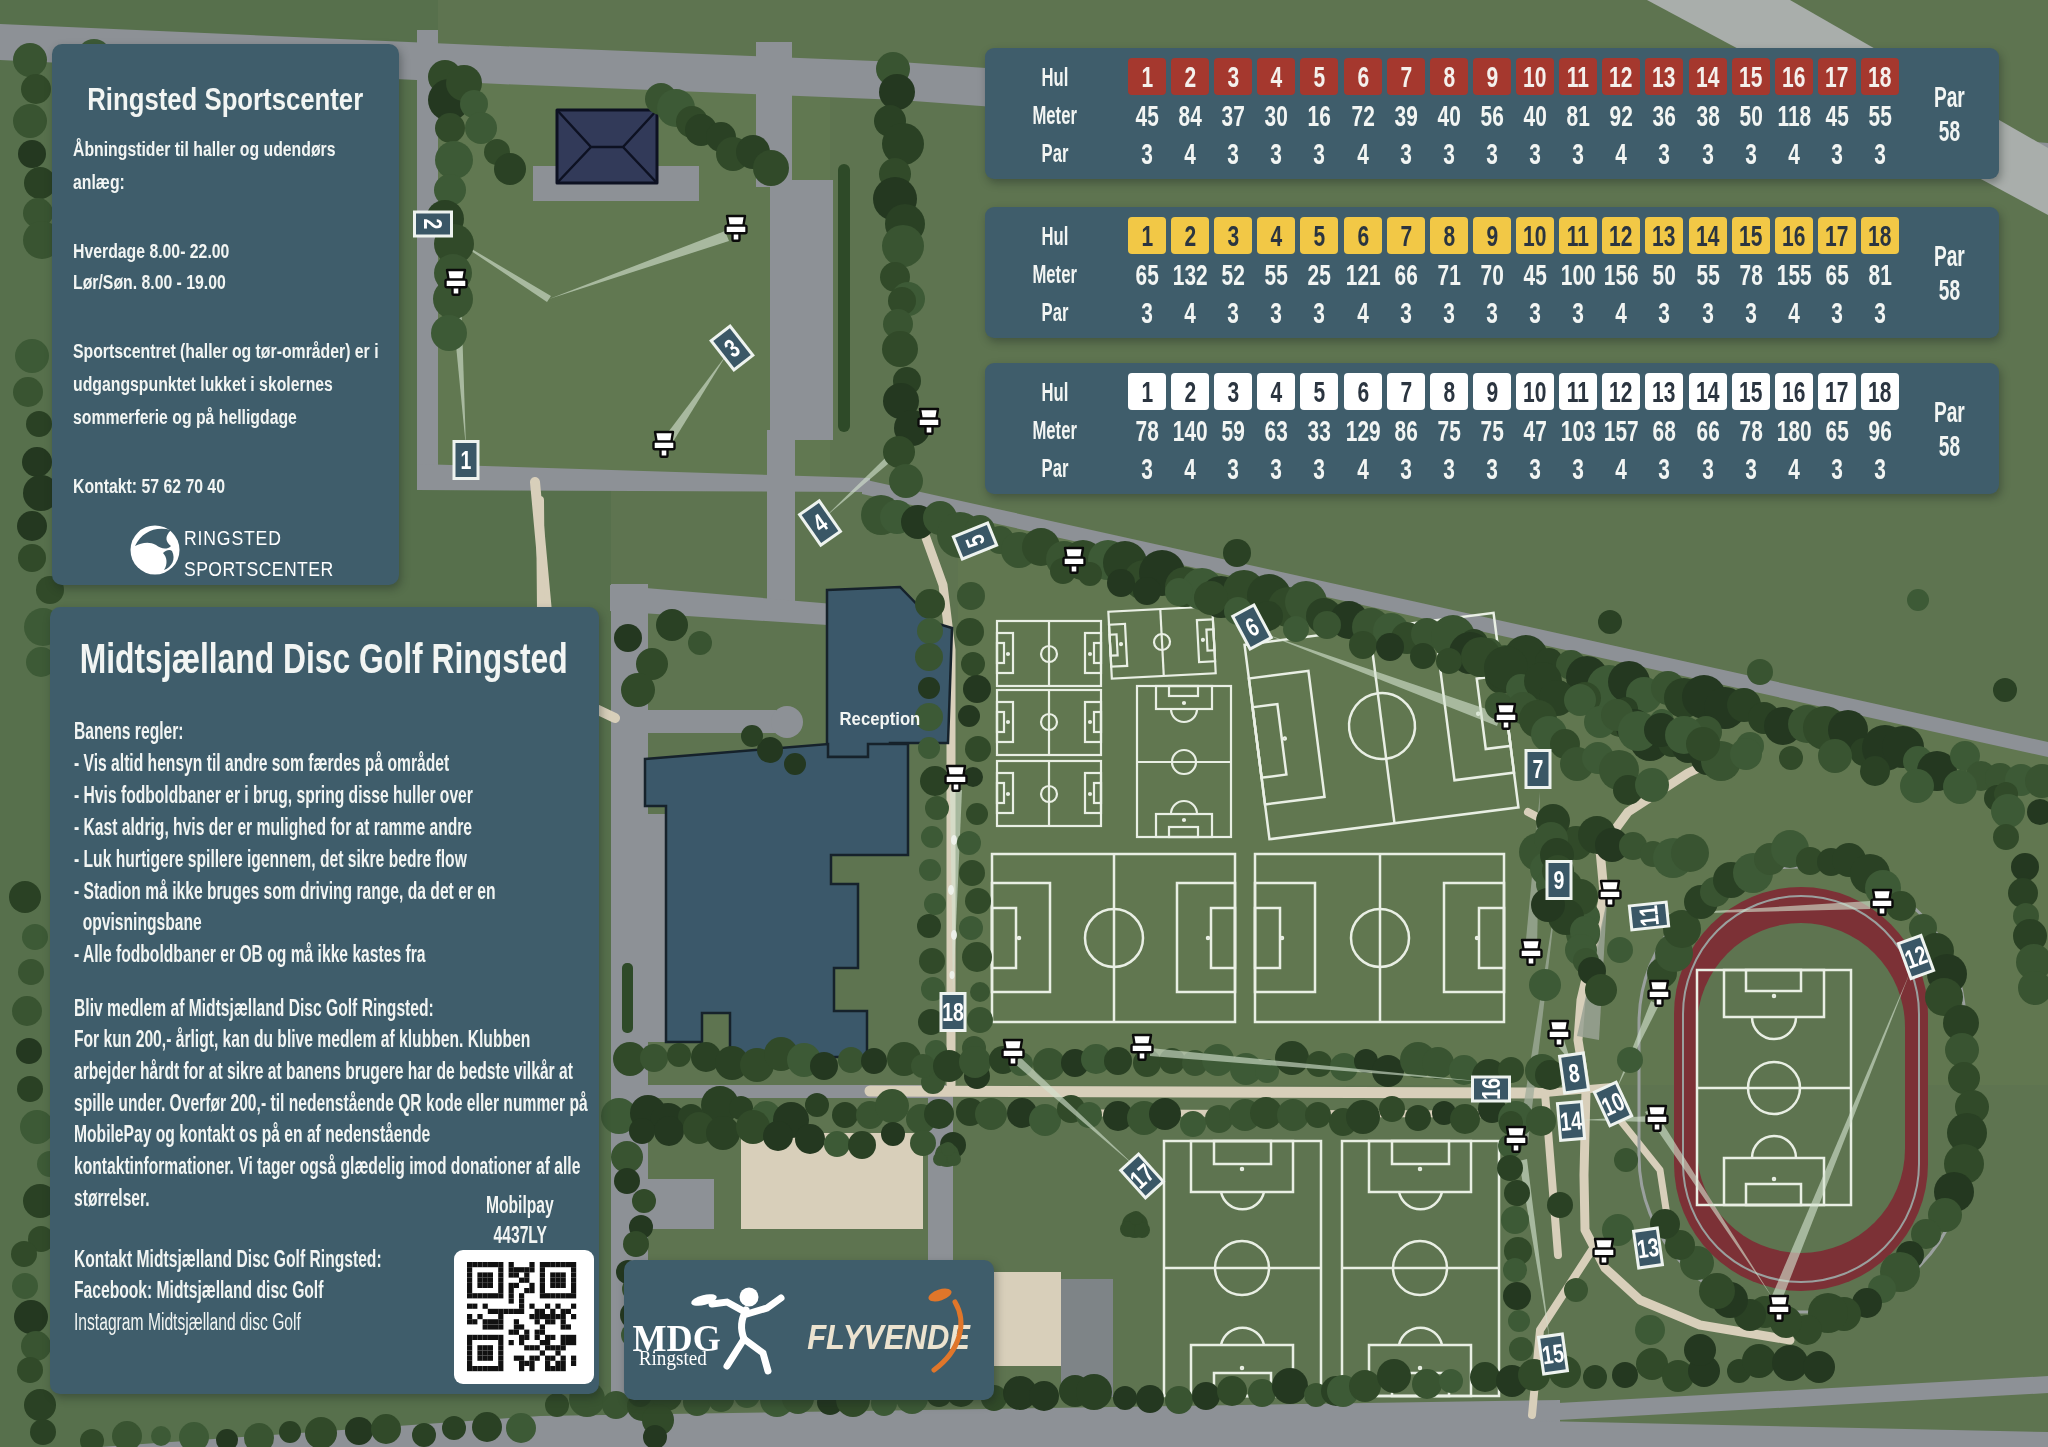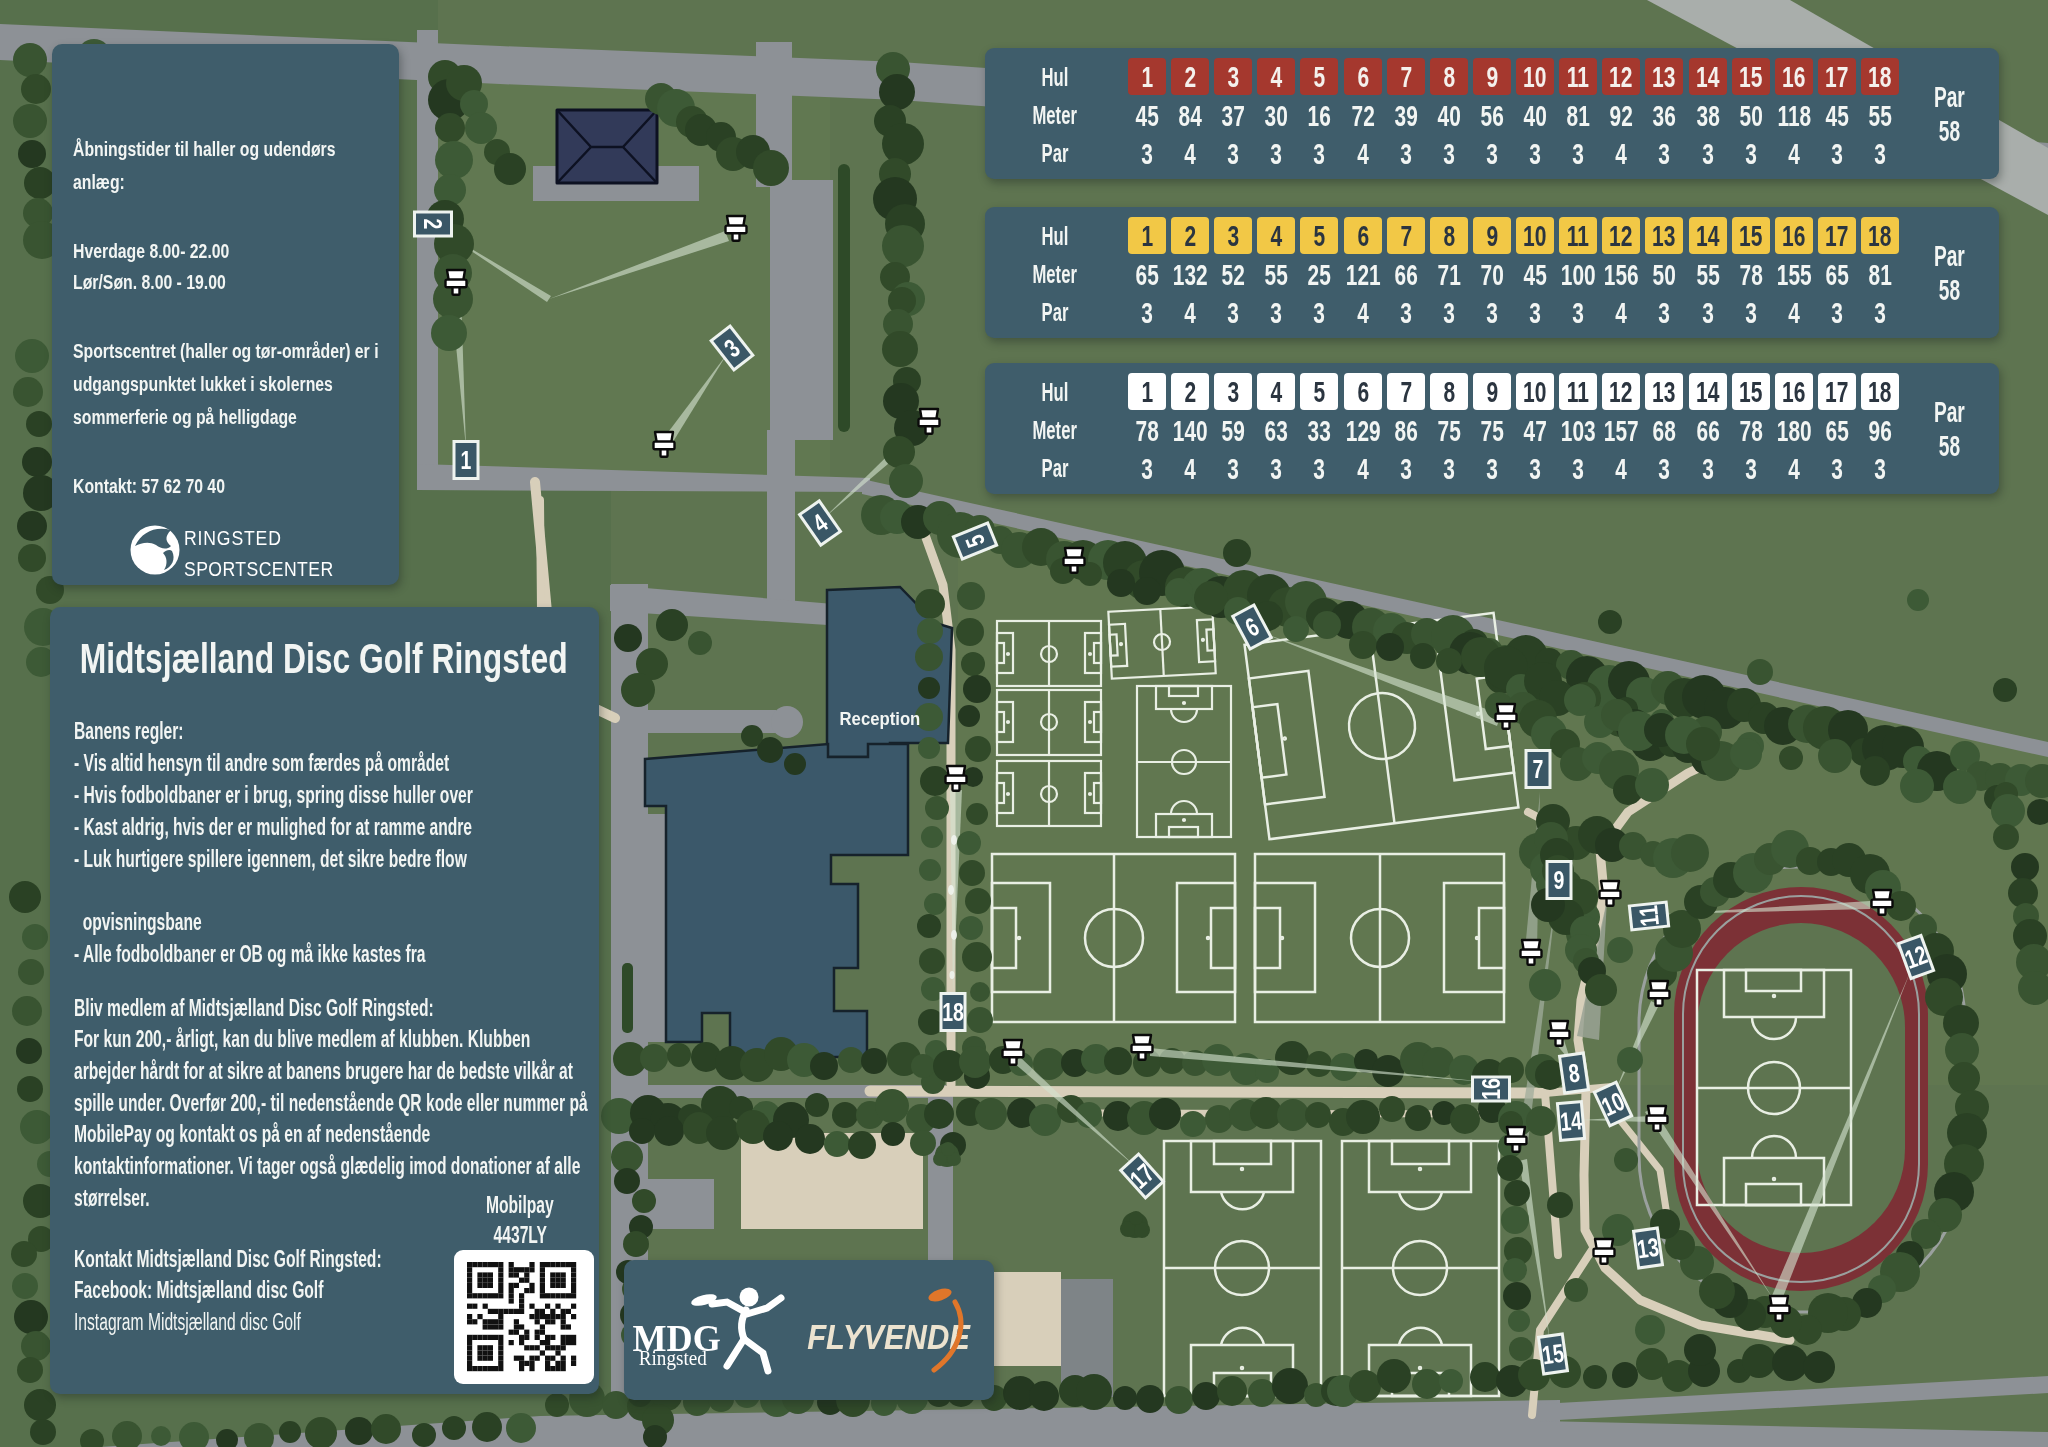--- a/index.html
+++ b/index.html
@@ -989,20 +989,21 @@
       </g>
 
 <g transform="translate(953 1012) rotate(0)">
         <rect x="-13.5" y="-20" width="27" height="40" fill="#eef3ef"></rect>
         <rect x="-10.5" y="-17" width="21" height="34" fill="#3a5766"></rect>
         <text x="0" y="9" text-anchor="middle" font-size="26" font-weight="bold" fill="#fff" font-family="Liberation Sans, sans-serif" transform="scale(0.75 1)">18</text>
       </g>
     </svg>
 
 <div style="position:absolute;left:52px;top:44px;width:347px;height:541px;background:#3f5d6b;border-radius:10px;box-shadow:2px 4px 8px rgba(20,30,30,0.35)"></div>
+<div class="t" style="left:52px;top:82px;width:347px;text-align:center;font-size:31px;font-weight:bold"><span style="display:inline-block;transform:scaleX(0.83);transform-origin:50% 0;white-space:nowrap">Ringsted Sportscenter</span></div>
 <div class="t" style="left:73px;top:138px;font-size:20px;font-weight:bold"><span style="display:inline-block;transform:scaleX(0.79);transform-origin:0 0;white-space:nowrap">Åbningstider til haller og udendørs</span></div>
 <div class="t" style="left:73px;top:171px;font-size:20px;font-weight:bold"><span style="display:inline-block;transform:scaleX(0.79);transform-origin:0 0;white-space:nowrap">anlæg:</span></div>
 <div class="t" style="left:73px;top:240px;font-size:20px;font-weight:bold"><span style="display:inline-block;transform:scaleX(0.79);transform-origin:0 0;white-space:nowrap">Hverdage 8.00- 22.00</span></div>
 <div class="t" style="left:73px;top:271px;font-size:20px;font-weight:bold"><span style="display:inline-block;transform:scaleX(0.79);transform-origin:0 0;white-space:nowrap">Lør/Søn. 8.00 - 19.00</span></div>
 <div class="t" style="left:73px;top:340px;font-size:20px;font-weight:bold"><span style="display:inline-block;transform:scaleX(0.79);transform-origin:0 0;white-space:nowrap">Sportscentret (haller og tør-områder) er i</span></div>
 <div class="t" style="left:73px;top:373px;font-size:20px;font-weight:bold"><span style="display:inline-block;transform:scaleX(0.79);transform-origin:0 0;white-space:nowrap">udgangspunktet lukket i skolernes</span></div>
 <div class="t" style="left:73px;top:406px;font-size:20px;font-weight:bold"><span style="display:inline-block;transform:scaleX(0.79);transform-origin:0 0;white-space:nowrap">sommerferie og på helligdage</span></div>
 <div class="t" style="left:73px;top:475px;font-size:20px;font-weight:bold"><span style="display:inline-block;transform:scaleX(0.79);transform-origin:0 0;white-space:nowrap">Kontakt: 57 62 70 40</span></div>
 
 <svg width="300" height="70" viewBox="0 0 300 70" style="position:absolute;left:126px;top:518px">
@@ -1013,20 +1014,21 @@
 <text x="69" y="58" fill="#fff" font-size="21" font-family="Liberation Sans, sans-serif" transform="scale(0.84 1)" letter-spacing="0.5">SPORTSCENTER</text>
 </svg>
 
 <div style="position:absolute;left:50px;top:607px;width:549px;height:787px;background:#3f5d6b;border-radius:10px;box-shadow:2px 4px 8px rgba(20,30,30,0.35)"></div>
 <div class="t" style="left:-26px;top:634px;width:700px;text-align:center;font-size:43px;font-weight:bold"><span style="display:inline-block;transform:scaleX(0.74);transform-origin:50% 0;white-space:nowrap">Midtsjælland Disc Golf Ringsted</span></div>
 <div class="t" style="left:74px;top:718px;font-size:23px;font-weight:bold"><span style="display:inline-block;transform:scaleX(0.68);transform-origin:0 0;white-space:nowrap">Banens regler:</span></div>
 <div class="t" style="left:74px;top:750px;font-size:23px;font-weight:bold"><span style="display:inline-block;transform:scaleX(0.68);transform-origin:0 0;white-space:nowrap">- Vis altid hensyn til andre som færdes på området</span></div>
 <div class="t" style="left:74px;top:782px;font-size:23px;font-weight:bold"><span style="display:inline-block;transform:scaleX(0.68);transform-origin:0 0;white-space:nowrap">- Hvis fodboldbaner er i brug, spring disse huller over</span></div>
 <div class="t" style="left:74px;top:814px;font-size:23px;font-weight:bold"><span style="display:inline-block;transform:scaleX(0.68);transform-origin:0 0;white-space:nowrap">- Kast aldrig, hvis der er mulighed for at ramme andre</span></div>
 <div class="t" style="left:74px;top:846px;font-size:23px;font-weight:bold"><span style="display:inline-block;transform:scaleX(0.68);transform-origin:0 0;white-space:nowrap">- Luk hurtigere spillere igennem, det sikre bedre flow</span></div>
+<div class="t" style="left:74px;top:878px;font-size:23px;font-weight:bold"><span style="display:inline-block;transform:scaleX(0.68);transform-origin:0 0;white-space:nowrap">- Stadion må ikke bruges som driving range, da det er en</span></div>
 <div class="t" style="left:74px;top:909px;font-size:23px;font-weight:bold"><span style="display:inline-block;transform:scaleX(0.68);transform-origin:0 0;white-space:nowrap">&nbsp;&nbsp;opvisningsbane</span></div>
 <div class="t" style="left:74px;top:941px;font-size:23px;font-weight:bold"><span style="display:inline-block;transform:scaleX(0.68);transform-origin:0 0;white-space:nowrap">- Alle fodboldbaner er OB og må ikke kastes fra</span></div>
 <div class="t" style="left:74px;top:995px;font-size:23px;font-weight:bold"><span style="display:inline-block;transform:scaleX(0.68);transform-origin:0 0;white-space:nowrap">Bliv medlem af Midtsjælland Disc Golf Ringsted:</span></div>
 <div class="t" style="left:74px;top:1026px;font-size:23px;font-weight:bold"><span style="display:inline-block;transform:scaleX(0.68);transform-origin:0 0;white-space:nowrap">For kun 200,- årligt, kan du blive medlem af klubben. Klubben</span></div>
 <div class="t" style="left:74px;top:1058px;font-size:23px;font-weight:bold"><span style="display:inline-block;transform:scaleX(0.68);transform-origin:0 0;white-space:nowrap">arbejder hårdt for at sikre at banens brugere har de bedste vilkår at</span></div>
 <div class="t" style="left:74px;top:1090px;font-size:23px;font-weight:bold"><span style="display:inline-block;transform:scaleX(0.68);transform-origin:0 0;white-space:nowrap">spille under. Overfør 200,- til nedenstående QR kode eller nummer på</span></div>
 <div class="t" style="left:74px;top:1121px;font-size:23px;font-weight:bold"><span style="display:inline-block;transform:scaleX(0.68);transform-origin:0 0;white-space:nowrap">MobilePay og kontakt os på en af nedenstående</span></div>
 <div class="t" style="left:74px;top:1153px;font-size:23px;font-weight:bold"><span style="display:inline-block;transform:scaleX(0.68);transform-origin:0 0;white-space:nowrap">kontaktinformationer. Vi tager også glædelig imod donationer af alle</span></div>
 <div class="t" style="left:74px;top:1185px;font-size:23px;font-weight:bold"><span style="display:inline-block;transform:scaleX(0.68);transform-origin:0 0;white-space:nowrap">størrelser.</span></div>
 <div class="t" style="left:74px;top:1246px;font-size:23px;font-weight:bold"><span style="display:inline-block;transform:scaleX(0.68);transform-origin:0 0;white-space:nowrap">Kontakt Midtsjælland Disc Golf Ringsted:</span></div>

